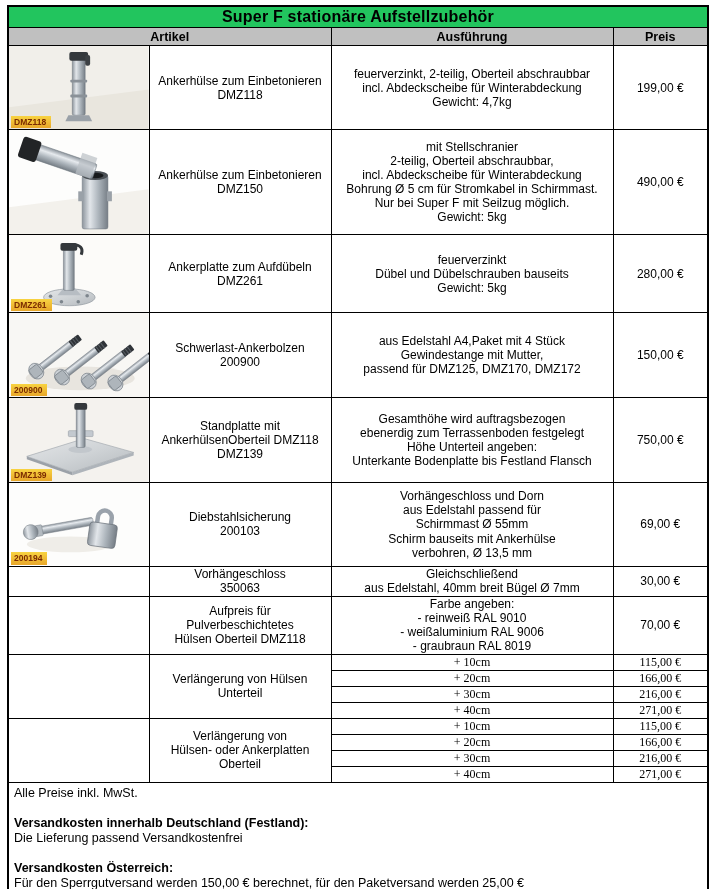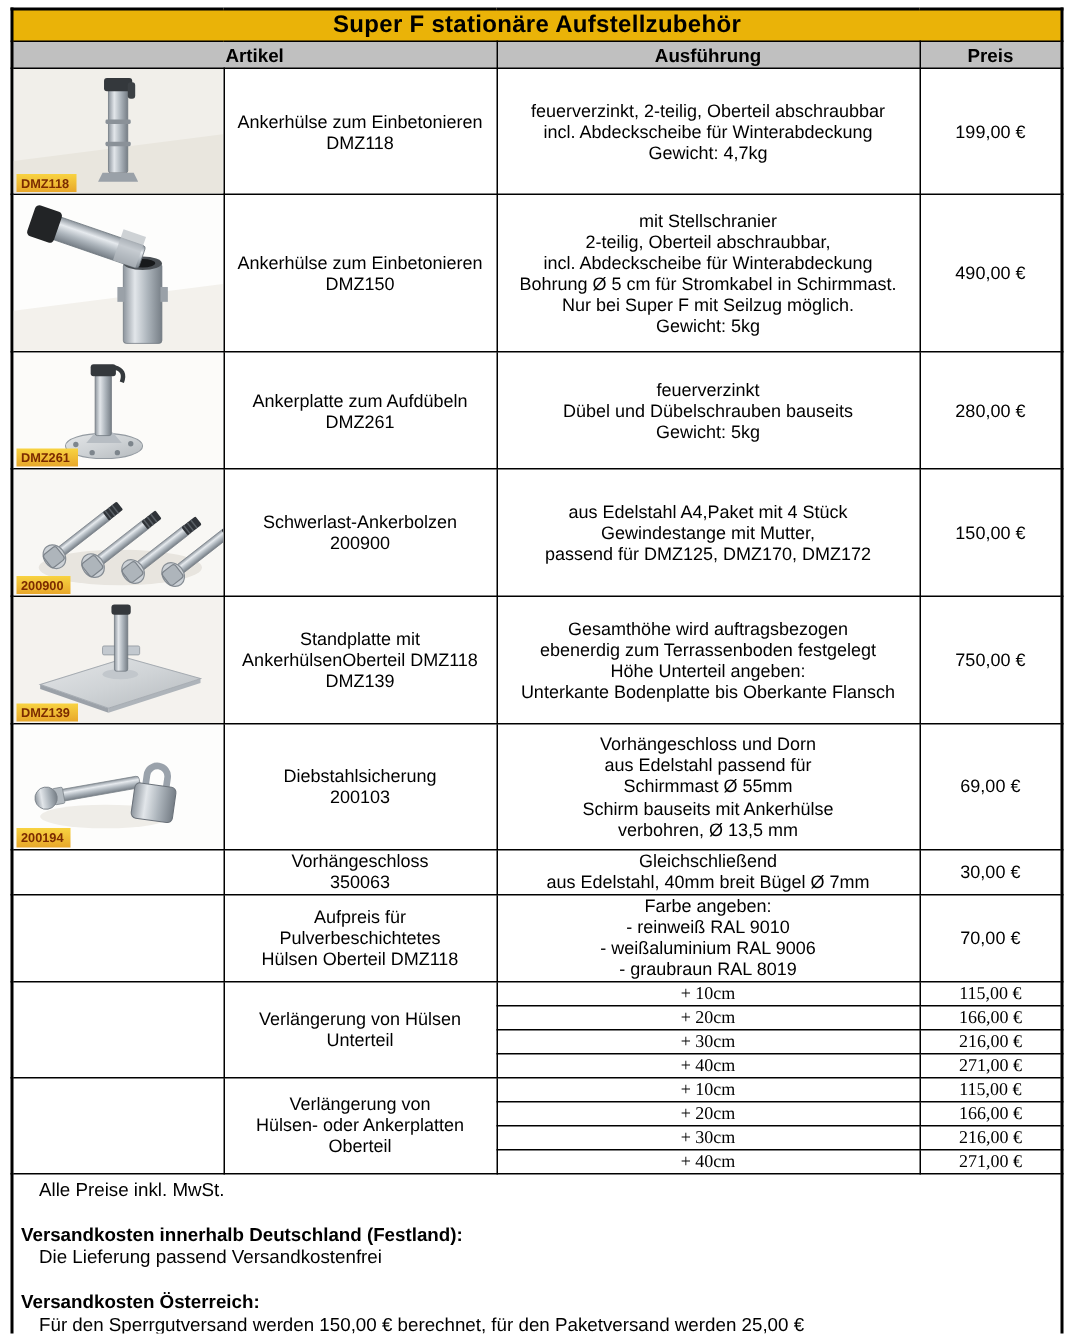--- a/index.html
+++ b/index.html
@@ -1,30 +1,30 @@
 <!DOCTYPE html>
 <html><head>
 <meta charset="utf-8">
 <style>
   html,body { margin:0; padding:0; background:#ffffff; }
   body { width:714px; height:889px; overflow:hidden; font-family:"Liberation Sans", sans-serif; color:#000; }
   .sheet { padding:5px 0 0 7px; }
   table { border-collapse:collapse; width:700px; table-layout:fixed; border:2px solid #000; }
   td { border:1px solid #000; font-size:12px; text-align:center; vertical-align:middle; padding:0 2px; }
   .pre { white-space:pre-line; line-height:1.17; }
-  .title-cell { background:#eab308; font-size:16px; font-weight:bold; height:20px; letter-spacing:0.2px; }
+  .title-cell { background:#22c55e; font-size:16px; font-weight:bold; height:20px; letter-spacing:0.2px; }
   .head-cell { background:#C0C0C0; font-weight:bold; font-size:12.5px; height:17px;text-align:center; }
   .img-cell { position:relative; padding:0; overflow:hidden; }
   .img-cell svg { display:block; width:100%; height:100%; }
   .img-label { position:absolute; left:2px; bottom:1px; background:linear-gradient(#f8d341,#e8a72a); color:#7b2b00;
                font-size:8.5px; font-weight:bold; padding:1px 5px 1px 3px; line-height:1.2; }
   .price-cell { font-size:12px; }
   .ext-cell { height:15px; line-height:14px; padding:0;font-family:Liberation Serif, serif; }
   .footer-cell { text-align:left; vertical-align:top; padding:3px 0 0 5px; height:108px; font-size:12.5px; line-height:1.2; }
-  .footer-cell p { margin:0 0 15px 12px; }
+  .footer-cell p { margin:0 0 15px 0; }
   .footer-cell p.tight { margin:0; }
   .b { font-weight:bold; }
   .defs-holder { position:absolute; width:0; height:0; }
 </style>
 </head>
 <body>
 
 <svg class="defs-holder" aria-hidden="true">
   <defs>
     <linearGradient id="gMet" x1="0" y1="0" x2="1" y2="0">
@@ -183,21 +183,21 @@
         <rect x="66" y="5" width="13" height="7" rx="2" fill="#34383c"></rect>
       </svg>
       <div class="img-label">DMZ139</div>
     </td>
     <td class="pre">Standplatte mit
 AnkerhülsenOberteil DMZ118
 DMZ139</td>
     <td class="pre">Gesamthöhe wird auftragsbezogen
 ebenerdig zum Terrassenboden festgelegt
 Höhe Unterteil angeben:
-Unterkante Bodenplatte bis Oberkante Flansch</td>
+Unterkante Bodenplatte bis Festland Flansch</td>
     <td class="price-cell">750,00 €</td>
   </tr>
 
   <tr style="height:83px">
     <td class="img-cell">
       <svg viewBox="0 0 141 83" preserveAspectRatio="none">
         <rect width="141" height="83" fill="#fdfdfc"></rect>
         <ellipse cx="62" cy="62" rx="44" ry="8" fill="#efede8"></ellipse>
         <g transform="translate(20,50) rotate(-10)">
           <rect x="12" y="-4" width="54" height="8" rx="2" fill="url(#gMetH)" stroke="#7c838a" stroke-width="0.5"></rect>

